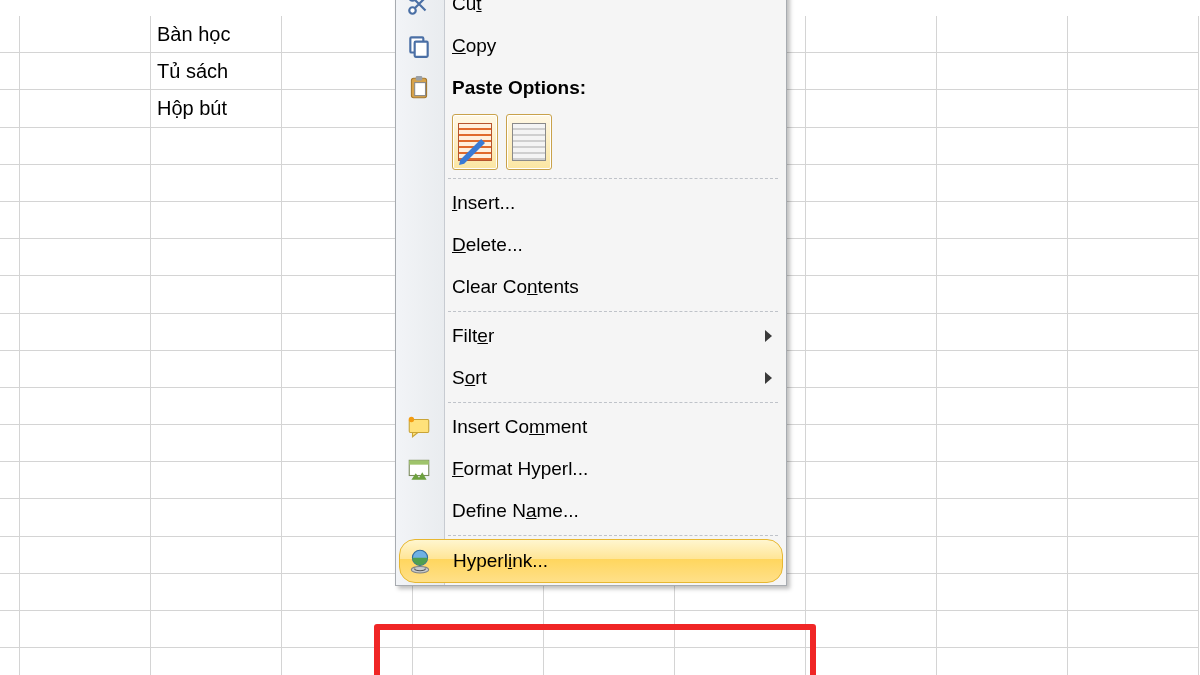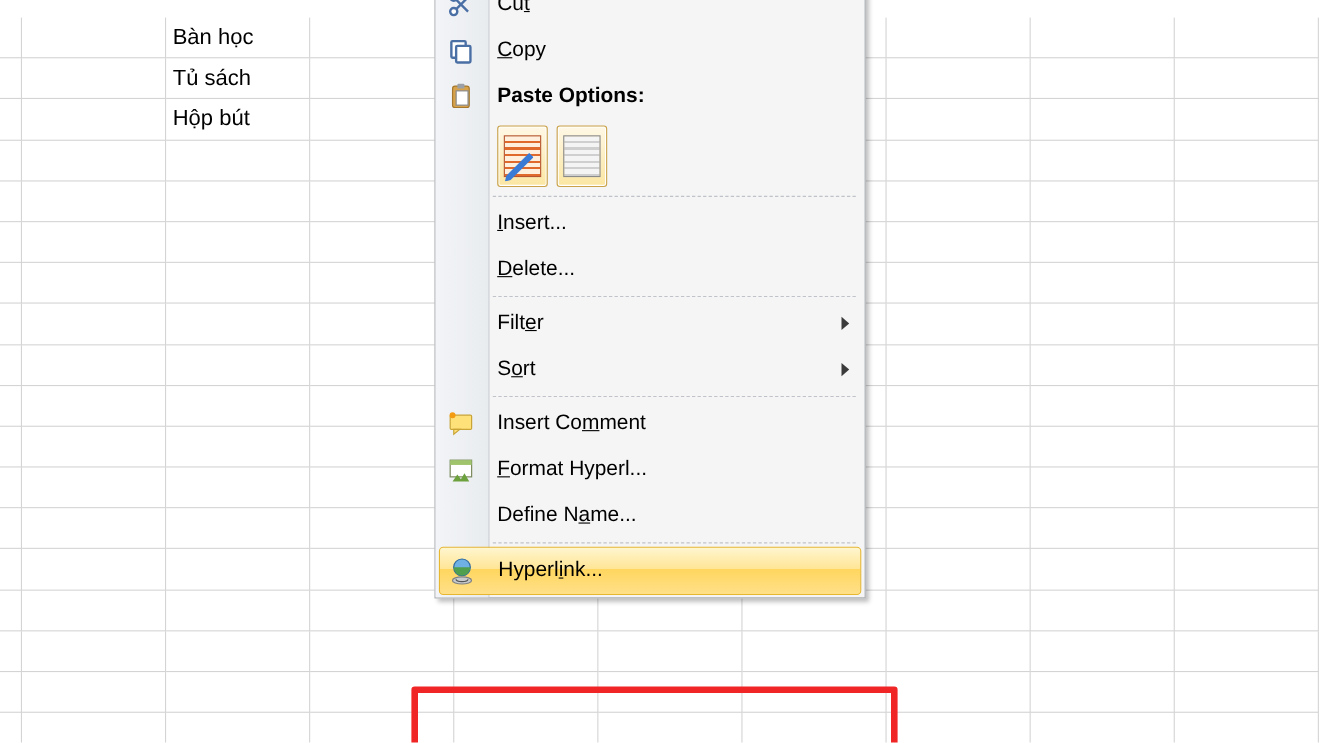--- a/index.html
+++ b/index.html
@@ -128,21 +128,21 @@
     height: 26px;
   }
   .ico svg { width: 100%; height: 100%; display:block; }
 
   
   .item.hl {
     margin: 0 3px 0 3px;
     padding-left: 53px;
     background: linear-gradient(#fff6cf,#ffe596 45%,#ffd65e 46%,#ffe089);
     border: 1px solid #e7b731;
-    border-radius: 4px;
+    border-radius: 16px;
   }
   .item.hl .ico { left: 7px; }
 
   
   .mark {
     position: absolute;
     border: 6px solid #f02626;
     border-radius: 3px;
     pointer-events: none;
   }
@@ -379,20 +379,23 @@
     </div>
 
 
     <div class="sep"></div>
 
     <div class="item">
       <span class="lbl"><span></span><u>I</u><span>nsert...</span></span>
     </div>
     <div class="item">
       <span class="lbl"><span></span><u>D</u><span>elete...</span></span>
+    </div>
+    <div class="item">
+      <span class="lbl"><span>Clear Co</span><u>n</u><span>tents</span></span>
     </div>
 
     <div class="sep"></div>
 
     <div class="item with-sub">
       <span class="lbl"><span>Filt</span><u>e</u><span>r</span></span>
       <span class="chev"></span>
     </div>
     <div class="item with-sub">
       <span class="lbl"><span>S</span><u>o</u><span>rt</span></span>

